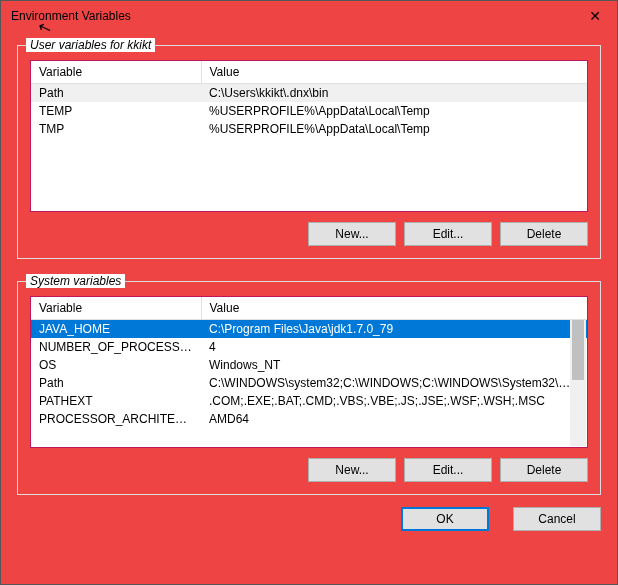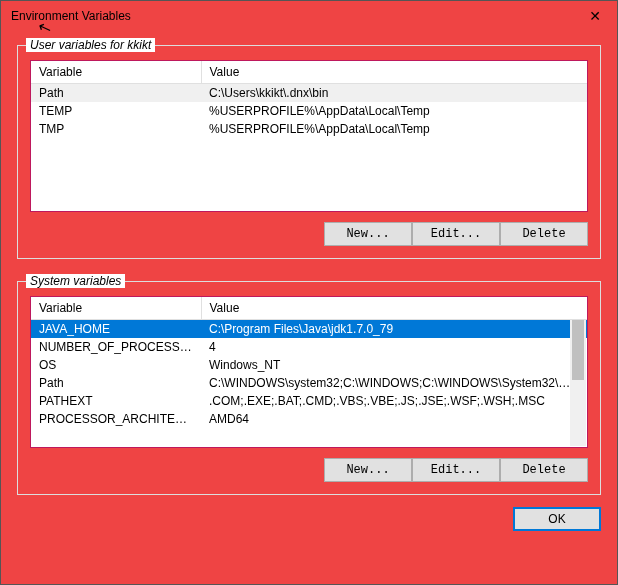--- a/index.html
+++ b/index.html
@@ -104,22 +104,22 @@
     .scrollbar .thumb {
       position: absolute;
       left: 2px; right: 2px;
       top: 0;
       height: 60px;
       background: #c0c0c0;
     }
     .button-row {
       display: flex;
       justify-content: flex-end;
+      gap: 8px;
       margin-top: 10px;
-      font-family: Liberation Mono, monospace;
     }
     .btn {
       width: 88px;
       height: 24px;
       border: 1px solid #adadad;
       background: #e1e1e1;
       font-family: inherit;
       font-size: 12px;
       cursor: default;
     }
@@ -239,18 +239,19 @@
       </div>
       <div class="button-row">
         <button class="btn">New...</button>
         <button class="btn">Edit...</button>
         <button class="btn">Delete</button>
       </div>
     </fieldset>
 
     <div class="dialog-buttons">
       <button class="btn default">OK</button>
+      <button class="btn">Cancel</button>
     </div>
 
   </div>
 </div>
 
 <span class="cursor">↖</span>
 
 </body></html>

